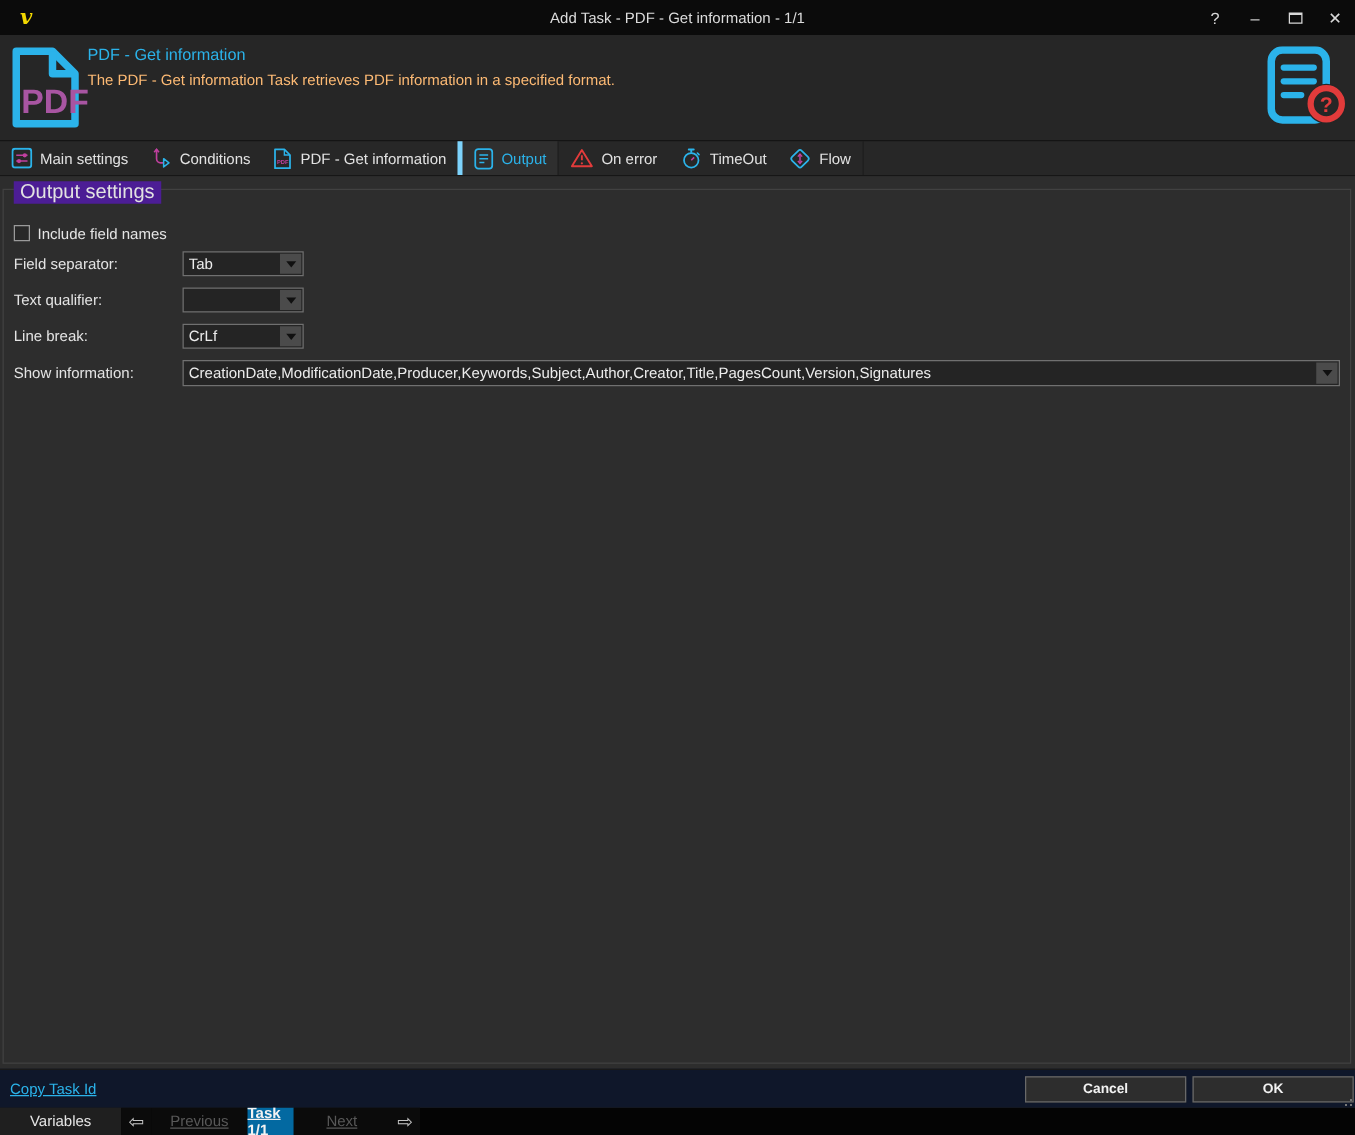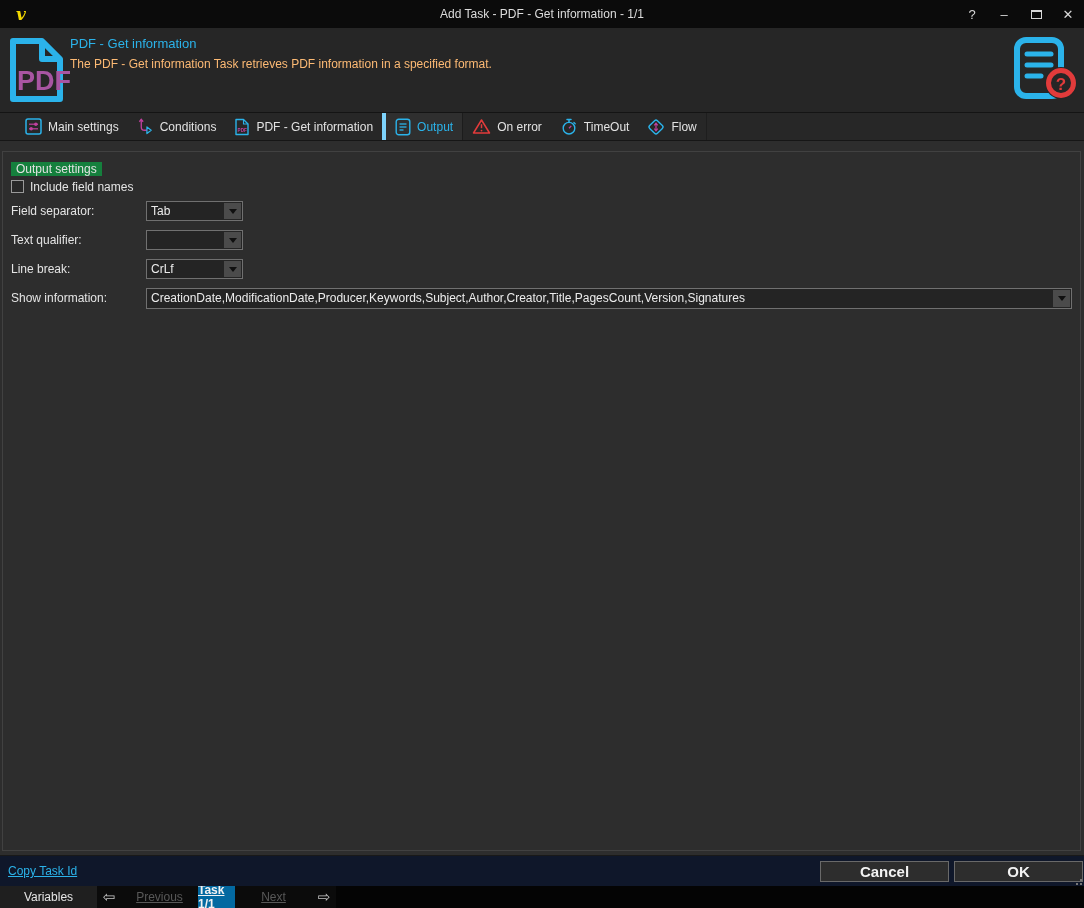--- a/index.html
+++ b/index.html
@@ -16,48 +16,48 @@
   .maximize-glyph { display:block; width:11px; height:9px; border:1px solid #d8d8d8; border-top-width:2px; }
 
   
   .header { height:84px; background:#262626; position:relative; flex:0 0 auto; }
   .pdf-big-icon { position:absolute; left:4px; top:6px; }
   .header-title { position:absolute; left:70px; top:8px; font-size:13px; color:#2bb3ea; }
   .header-desc { position:absolute; left:70px; top:29px; font-size:12px; color:#fdba74; }
   .help-doc-icon { position:absolute; right:4px; top:9px; }
 
   
-  .tabbar { height:29px; background:#272727; border-top:1px solid #141414; border-bottom:1px solid #161616; display:flex; align-items:stretch; flex:0 0 auto; padding-left:16px; }
+  .tabbar { height:29px; background:#272727; border-top:1px solid #141414; border-bottom:1px solid #161616; display:flex; align-items:stretch; flex:0 0 auto; padding-left:0; }
   .tab { display:flex; align-items:center; gap:6px; padding:0 9px; font-size:12px; color:#e2e2e2; cursor:default; }
   .tab.selected { background:#2f2f2f; border-left:4px solid #7dd3fc; border-right:1px solid #1c1c1c; }
   .tab.selected .tlabel { color:#2bb3ea; }
   .tab.after-flow { border-right:1px solid #1e1e1e; }
   .tico { flex:0 0 auto; }
 
   
   .content { flex:1 1 auto; position:relative; background:#2d2d2d; }
   .groupbox { position:absolute; left:2px; right:3px; top:10px; bottom:4px; border:1px solid #414141; }
-  .group-legend { position:absolute; left:8px; top:2px; transform:translateY(-50%); background:#15803d; padding:0 5px; font-size:12px; color:#e2e2e2;margin-top:15px; }
+  .group-legend { position:absolute; left:8px; top:2px; transform:translateY(-50%); background:#4c1d95; padding:0 5px; font-size:16px; color:#e2e2e2; }
   .row { position:absolute; left:0; right:0; height:21px; }
   .row-check { top:24px; display:flex; align-items:center; }
   .checkbox { width:13px; height:13px; margin-left:8px; border:1px solid #9a9a9a; background:#282828; }
   .check-label { margin-left:6px; font-size:12px; color:#e4e4e4; }
   .field-label { position:absolute; left:8px; top:0; line-height:21px; font-size:12px; color:#e4e4e4; }
   .combo { position:absolute; left:143px; top:0; width:97px; height:20px; background:#242424; border:1px solid #707070; }
   .combo-wide { width:auto; right:8px; height:21px; }
   .combo-value { display:block; margin-right:20px; padding-left:4px; font-size:12px; line-height:18px; color:#ececec; white-space:nowrap; overflow:hidden; }
   .combo-btn { position:absolute; top:1px; right:1px; bottom:1px; width:17px; background:#4b4b4b; display:flex; align-items:center; justify-content:center; }
   .combo-arrow { width:0; height:0; border-left:4px solid transparent; border-right:4px solid transparent; border-top:5px solid #101010; }
   .r1 { top:49px; } .r2 { top:78px; } .r3 { top:107px; } .r4 { top:136px; }
 
   
   .bottombar { height:31px; flex:0 0 auto; background:#0f172a; border-top:1px solid #191919; display:flex; align-items:center; position:relative; }
   .link { margin-left:8px; font-size:12px; color:#2bb3ea; text-decoration:underline; cursor:pointer; }
   .btn-group { margin-left:auto; display:flex; gap:5px; padding-right:1px; }
-  .btn { width:129px; height:21px; background:#2d2d2d; border:1px solid #696969; color:#f2f2f2; font-size:15px; font-weight:bold; font-family:"Liberation Sans", sans-serif; }
+  .btn { width:129px; height:21px; background:#2d2d2d; border:1px solid #696969; color:#f2f2f2; font-size:11px; font-weight:bold; font-family:"Liberation Sans", sans-serif; }
   .resize-grip { position:absolute; right:2px; bottom:1px; width:6px; height:6px;
     background:radial-gradient(circle at 1px 5px,#777 1px,transparent 1px), radial-gradient(circle at 5px 5px,#777 1px,transparent 1px), radial-gradient(circle at 5px 1px,#777 1px,transparent 1px); }
 
   
   .footer { height:22px; flex:0 0 auto; background:#040404; display:flex; align-items:stretch; font-size:12px; }
   .fseg { display:flex; align-items:center; justify-content:center; }
   .seg-variables { width:97px; background:#1f1f1f; color:#e6e6e6; }
   .seg-arrow { width:24px; background:#0b0b0b; color:#c4c4c4; font-size:15px; }
   .seg-previous, .seg-next { width:77px; background:#0b0b0b; color:#585858;text-decoration:underline; }
   .seg-task { width:37px; background:#0369a1; color:#f2f2f2; font-weight:bold;text-decoration:underline; }

